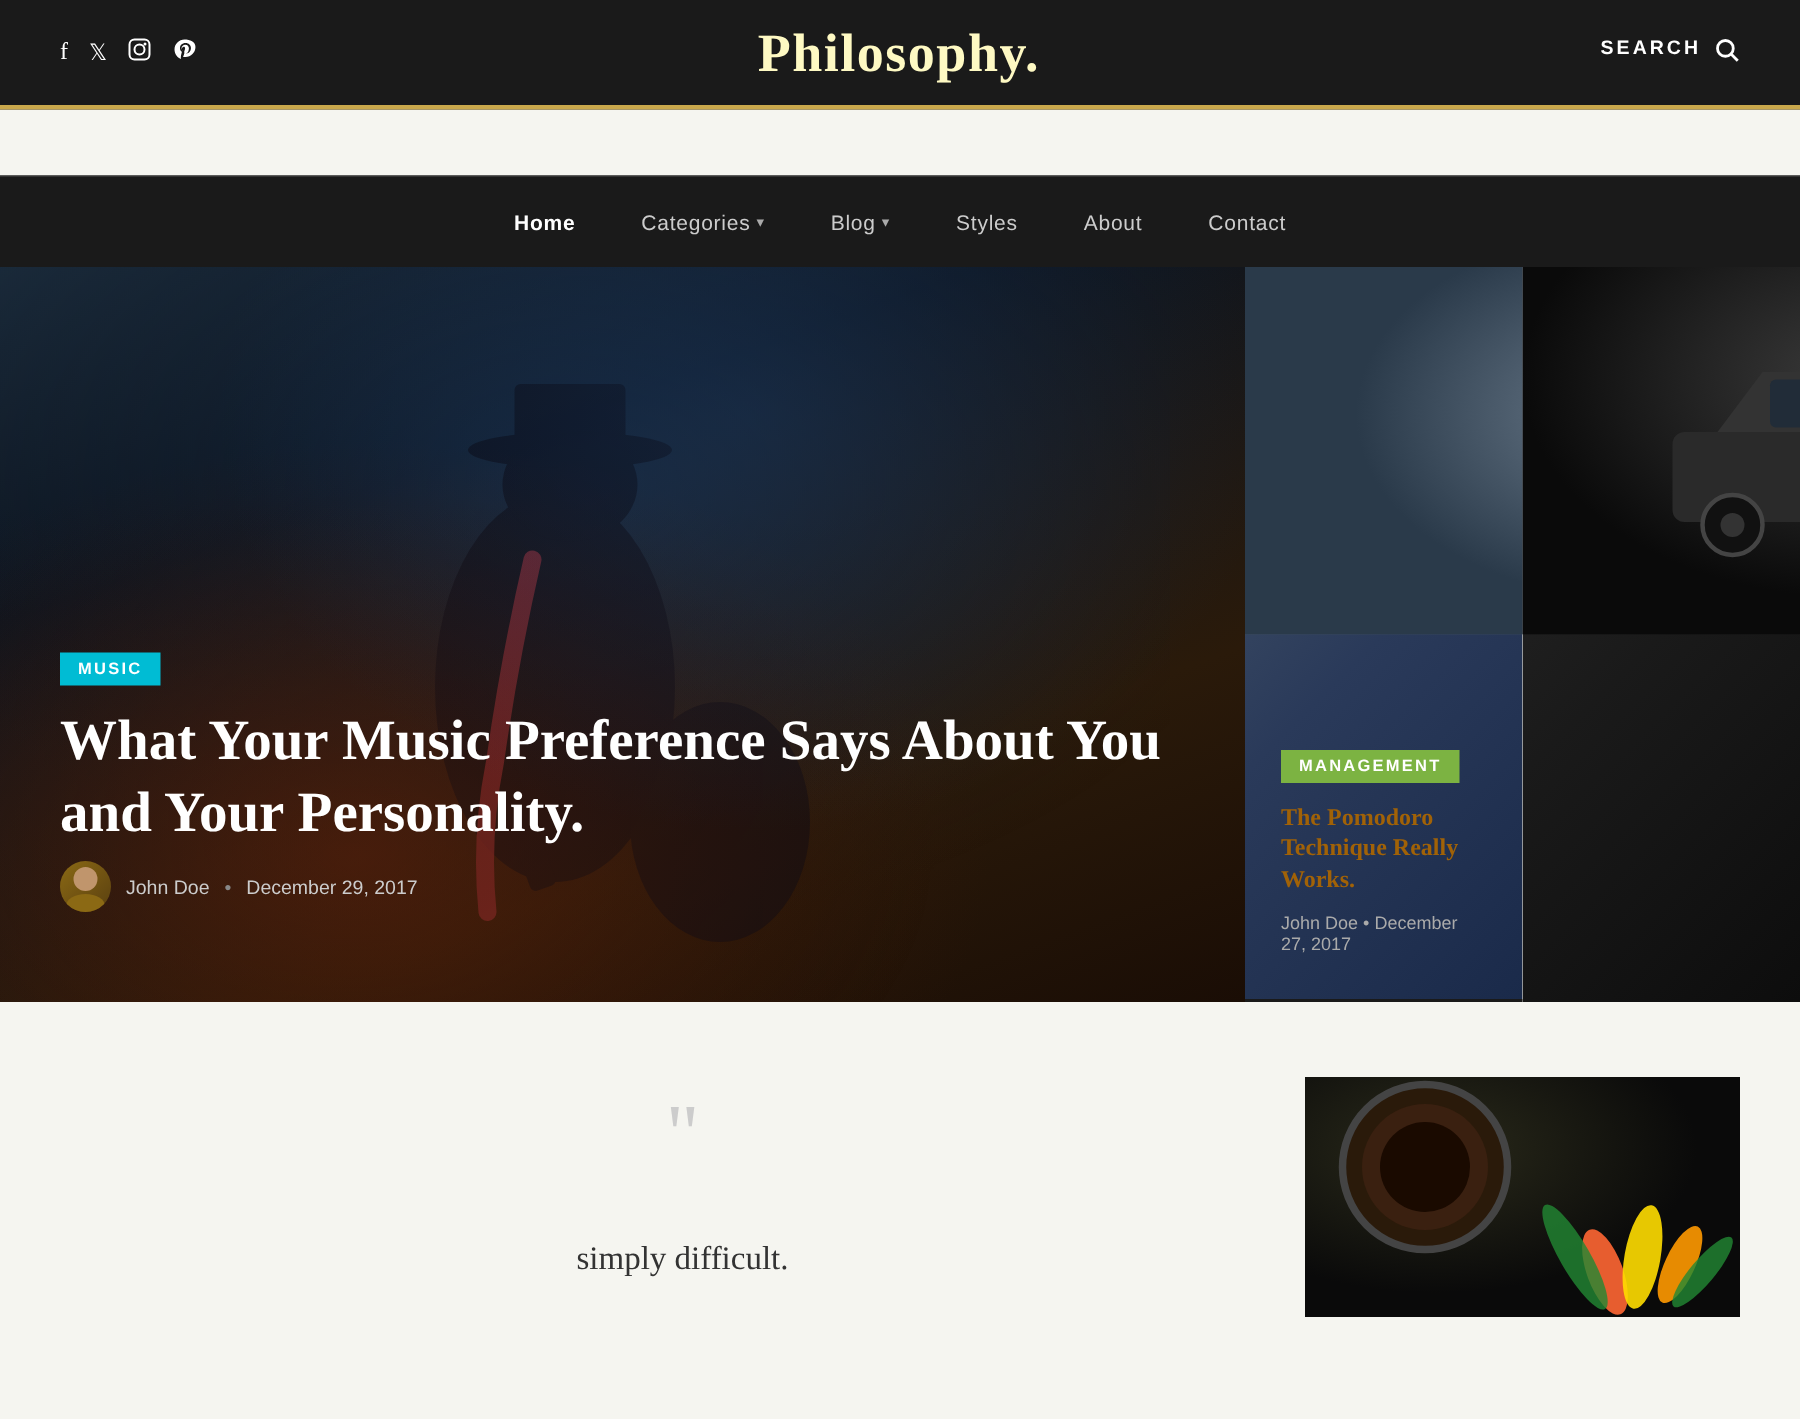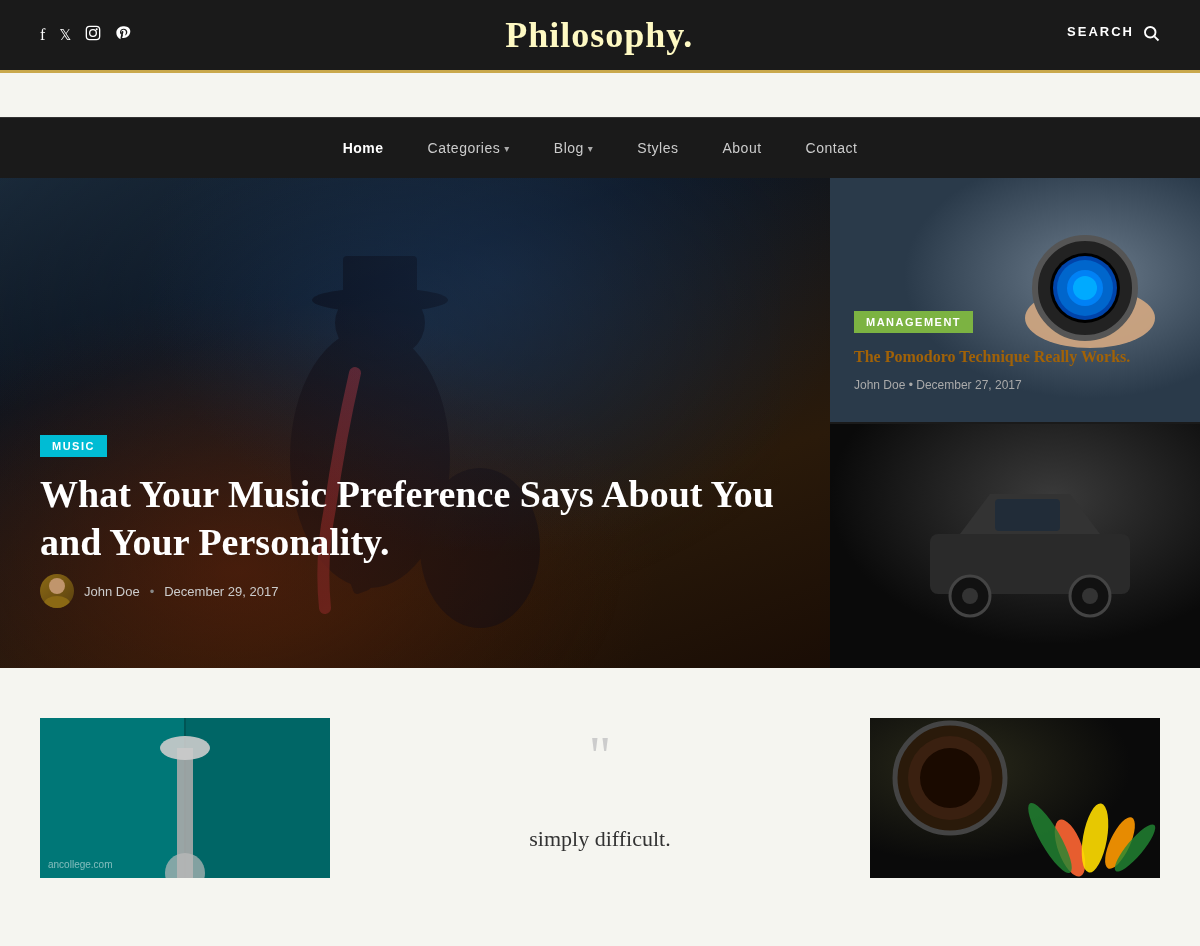--- a/index.html
+++ b/index.html
@@ -126,21 +126,21 @@
       justify-content: center;
       color: #fff;
       font-size: 11px;
     }
     .dot { color: #888; }
 
     
     .hero-right {
       width: 370px;
       display: flex;
-      flex-direction: column;
+      flex-direction: row;
     }
     .hero-right-item {
       flex: 1;
       position: relative;
       overflow: hidden;
       cursor: pointer;
     }
     .hero-right-item:first-child {
       border-bottom: 2px solid #1a1a1a;
     }
@@ -400,35 +400,20 @@
             <circle cx="180" cy="122" r="8" fill="#333"></circle>
           </g>
         </svg>
       </div>
     </div>
   </div>
 </div>
 
 <div class="bottom-section">
 
-  <div class="bottom-image-card">
-    <div class="bottom-img-1">
-      <svg width="290" height="160" viewBox="0 0 290 160">
-        <rect width="290" height="160" fill="#006666"></rect>
-        <rect x="0" y="0" width="145" height="160" fill="#007777"></rect>
-
-        <line x1="145" y1="0" x2="145" y2="160" stroke="#005555" stroke-width="2"></line>
-
-        <rect x="137" y="30" width="16" height="130" fill="#aaa" opacity="0.9"></rect>
-        <ellipse cx="145" cy="30" rx="25" ry="12" fill="#ccc" opacity="0.9"></ellipse>
-        <circle cx="145" cy="155" r="20" fill="#bbb" opacity="0.7"></circle>
-      </svg>
-      <span class="watermark">ancollege.com</span>
-    </div>
-  </div>
 
   <div class="bottom-quote">
     <div class="quote-marks" style="color:#ccc; font-size:55px; font-family:Georgia,serif; line-height:1;">"</div>
     <div class="quote-text">
       <br>
       <span>simply difficult.</span>
     </div>
   </div>
 
   <div style="flex: 0 0 290px; height: 160px; overflow: hidden;">

